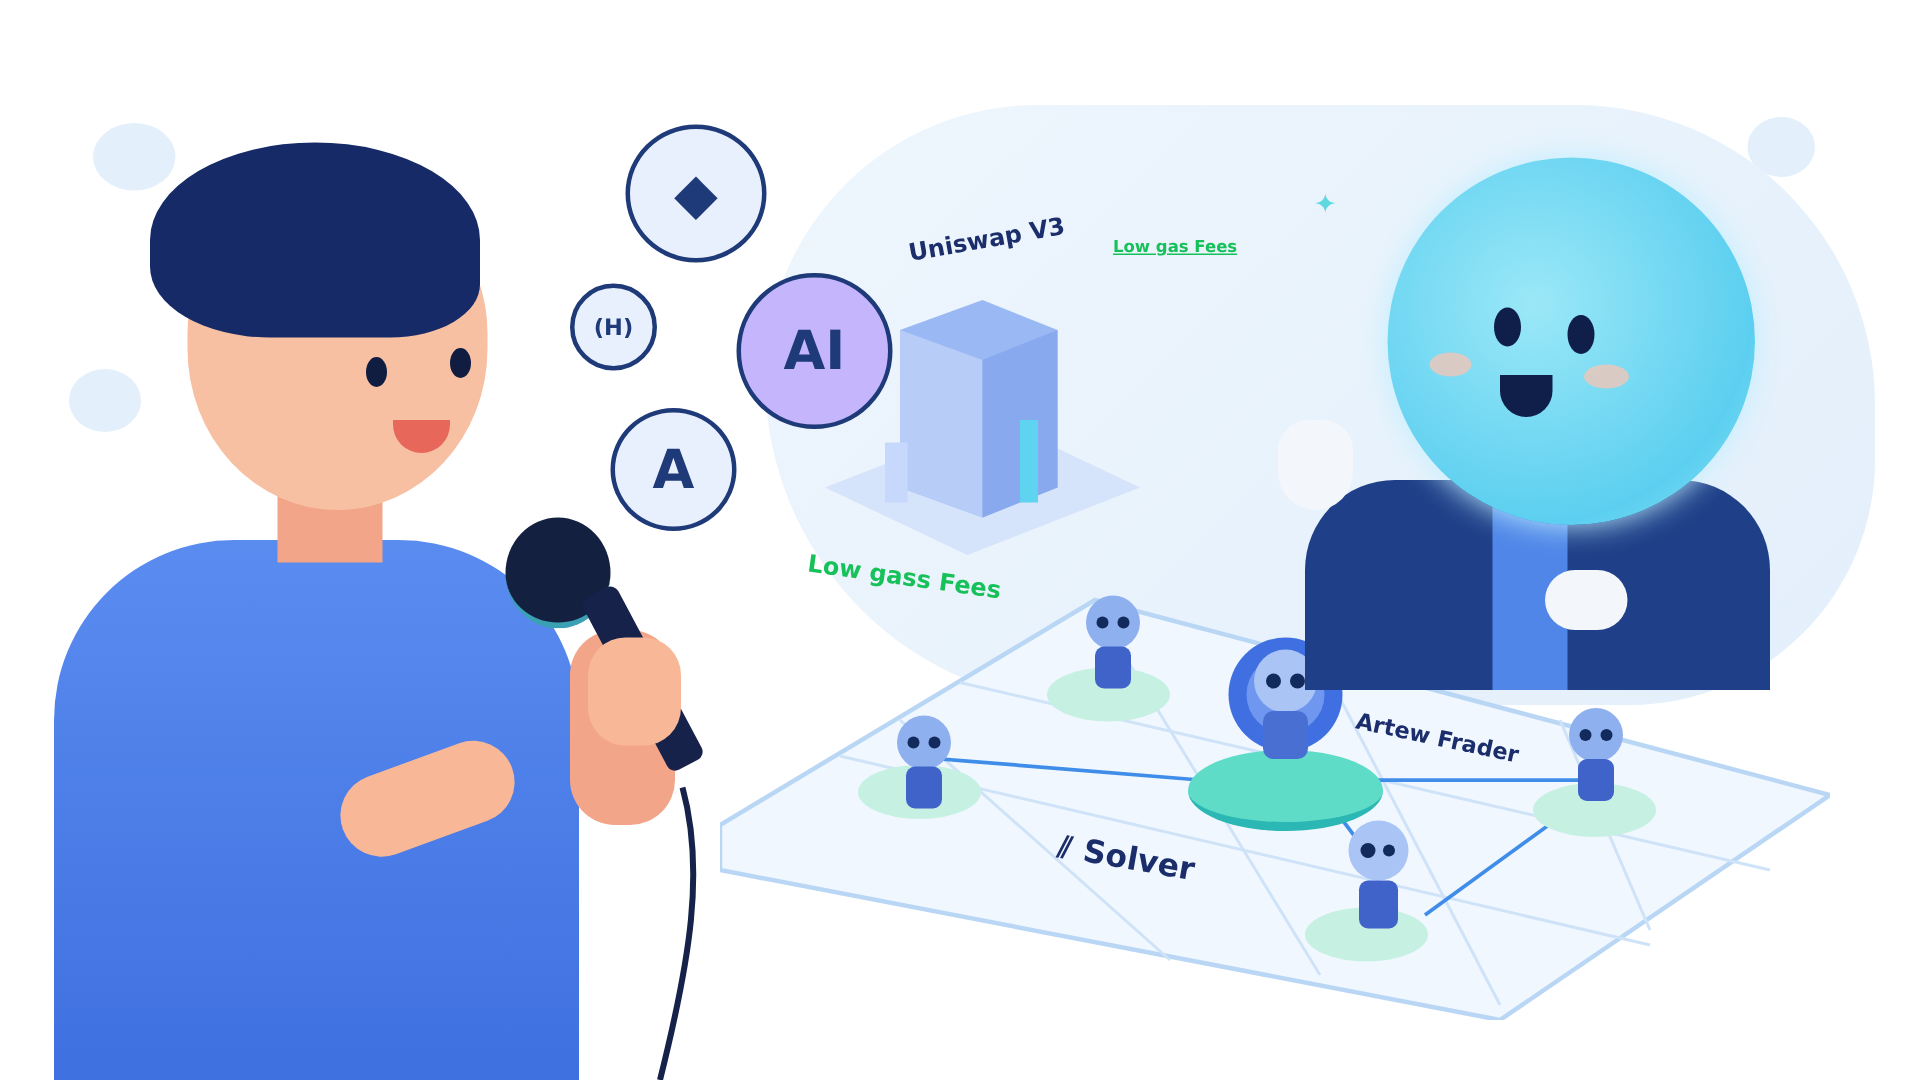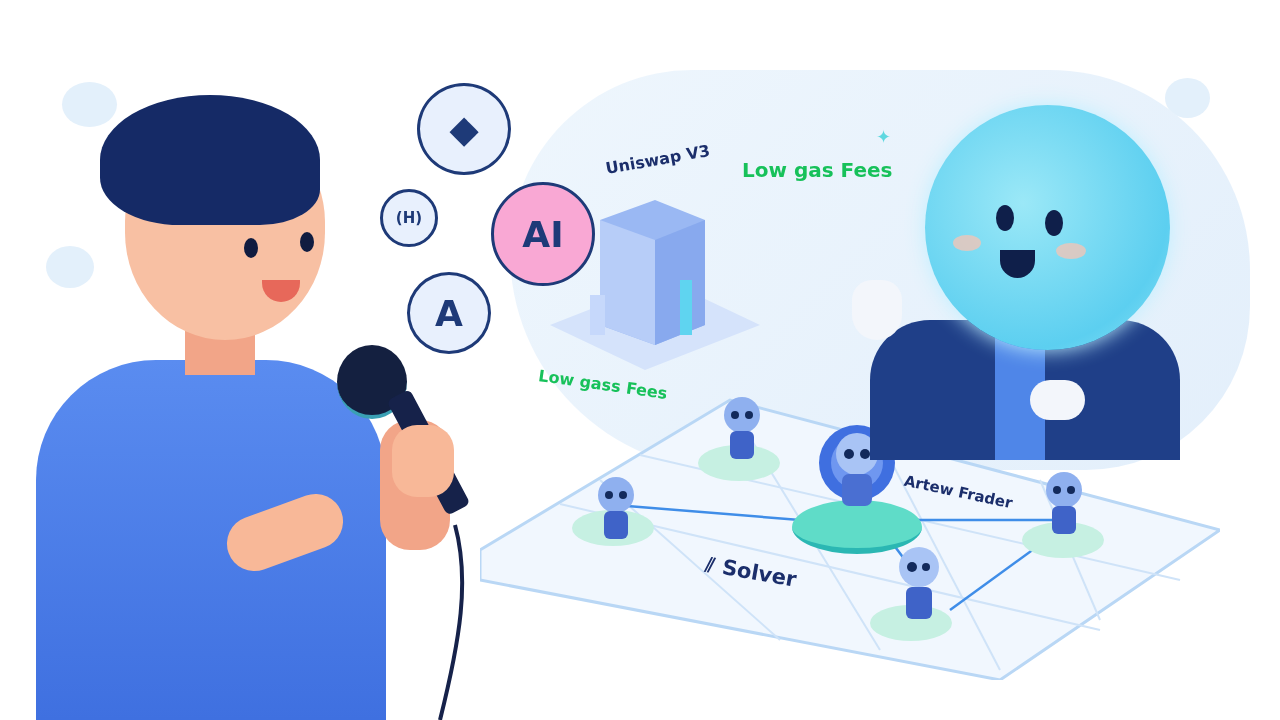--- a/index.html
+++ b/index.html
@@ -87,21 +87,21 @@
 <svg class="abs" style="left:545px;top:185px;" width="220" height="190" viewBox="0 0 220 190">
   <polygon points="5,140 120,95 215,140 100,185" fill="#d5e3fb"></polygon>
   <polygon points="55,35 110,15 160,35 160,140 110,160 55,140" fill="#9ab8f3"></polygon>
   <polygon points="55,35 110,55 110,160 55,140" fill="#b7cdf8"></polygon>
   <polygon points="110,55 160,35 160,140 110,160" fill="#88a9ee"></polygon>
   <rect x="135" y="95" width="12" height="55" fill="#5fd4f0"></rect>
   <rect x="45" y="110" width="15" height="40" fill="#c6d8fb"></rect>
 </svg>
 
 <div class="abs label-navy" style="left:605px;top:150px;font-size:16px;transform:rotate(-10deg);">Uniswap V3</div>
-<div class="abs label-green" style="left:742px;top:158px;font-size:20px;">Low gas Fees</div>
+<div class="abs label-green" style="left:742px;top:158px;font-size:11px;text-decoration:underline;">Low gas Fees</div>
 <div class="abs label-green" style="left:538px;top:375px;font-size:16px;transform:rotate(8deg);">Low gass Fees</div>
 
 <div class="abs" style="left:876px;top:126px;color:#5fd8e0;font-size:18px;">✦</div>
 
 <div class="abs" style="left:870px;top:320px;width:310px;height:140px;background:#1f3f88;border-radius:60px 60px 0 0;"></div>
 <div class="abs" style="left:995px;top:330px;width:50px;height:130px;background:#4f86e8;"></div>
 <div class="abs" style="left:852px;top:280px;width:50px;height:60px;background:#f3f6fb;border-radius:20px 20px 25px 25px;"></div>
 <div class="abs" style="left:1030px;top:380px;width:55px;height:40px;background:#f3f6fb;border-radius:20px;"></div>
 <div class="abs" style="left:925px;top:105px;width:245px;height:245px;border-radius:50%;background:radial-gradient(circle at 40% 40%,#9be8f7,#5ccff0 70%,#8fe3f5);box-shadow:0 0 20px #bfefff;"></div>
 <div class="abs" style="left:996px;top:205px;width:18px;height:26px;background:#0f1f4a;border-radius:50%;"></div>
@@ -109,21 +109,21 @@
 <div class="abs" style="left:1000px;top:250px;width:35px;height:28px;background:#0f1f4a;border-radius:0 0 20px 20px;"></div>
 <div class="abs" style="left:953px;top:235px;width:28px;height:16px;background:#f0c5b8;border-radius:50%;opacity:.8;"></div>
 <div class="abs" style="left:1056px;top:243px;width:30px;height:16px;background:#f0c5b8;border-radius:50%;opacity:.8;"></div>
 
 <div class="abs coin" style="left:417px;top:83px;width:88px;height:86px;font-size:38px;">
   <span>◆</span>
 </div>
 <div class="abs coin" style="left:380px;top:189px;width:52px;height:52px;font-size:15px;">
   <span>(H)</span>
 </div>
-<div class="abs coin" style="left:491px;top:182px;width:98px;height:98px;font-size:36px;background:#f9a8d4;">
+<div class="abs coin" style="left:491px;top:182px;width:98px;height:98px;font-size:36px;background:#c4b5fd;">
   <span>AI</span>
 </div>
 <div class="abs coin" style="left:407px;top:272px;width:78px;height:76px;font-size:36px;">
   <span>A</span>
 </div>
 
 <div class="abs" style="left:36px;top:360px;width:350px;height:360px;background:linear-gradient(180deg,#5a8cf0,#3f70e0);border-radius:120px 120px 0 0;"></div>
 <div class="abs" style="left:185px;top:315px;width:70px;height:60px;background:#f2a588;"></div>
 <div class="abs" style="left:125px;top:125px;width:200px;height:215px;background:#f8c0a3;border-radius:45% 45% 50% 50%;"></div>
 <div class="abs" style="left:100px;top:95px;width:220px;height:130px;background:#152a66;border-radius:55% 55% 30% 40%;"></div>

